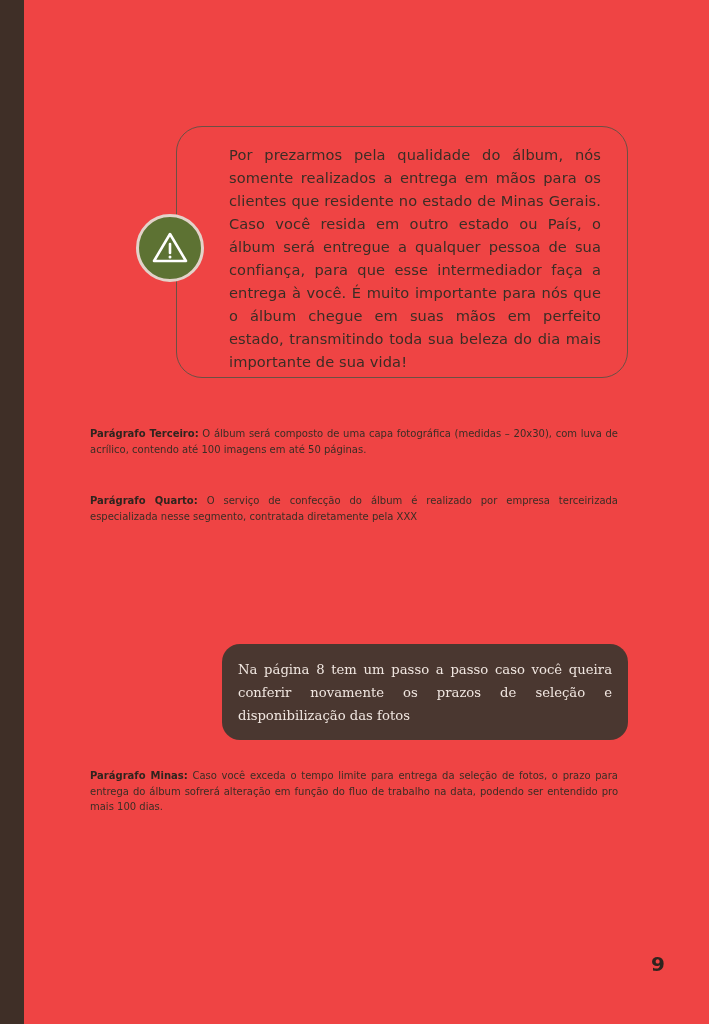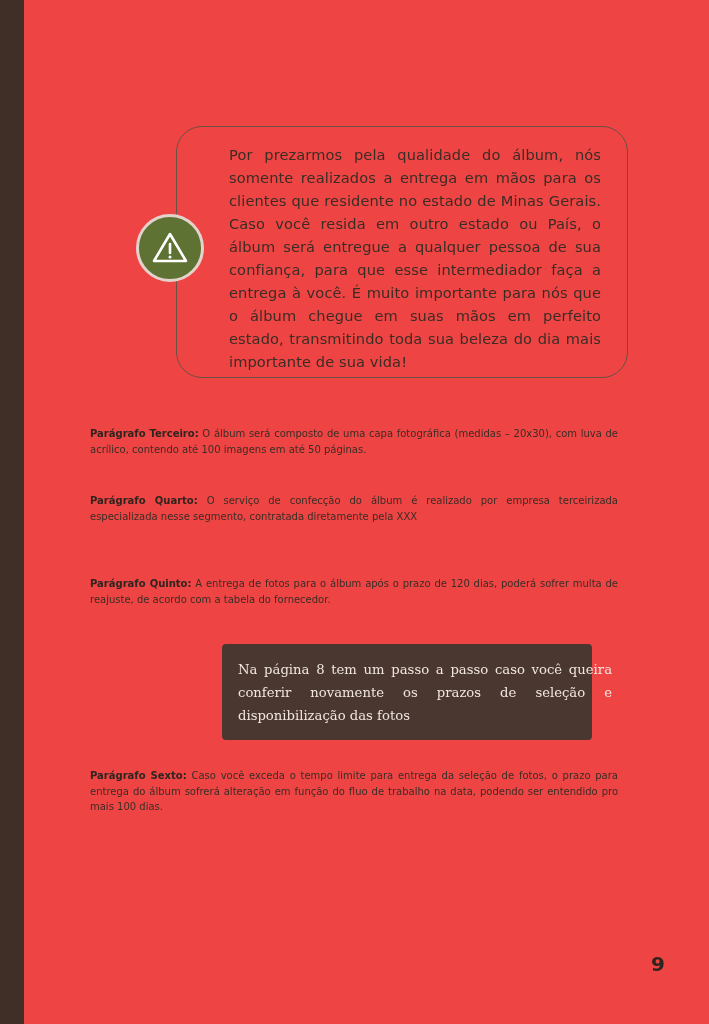--- a/index.html
+++ b/index.html
@@ -86,24 +86,24 @@
   #para-terceiro { top: 426px; }
   #para-quarto   { top: 478px; margin-top: 15px; }
   #para-quinto   { top: 576px; }
   #para-sexto    { top: 768px; }
 
   
   .note-box {
     position: absolute;
     left: 222px;
     top: 644px;
-    width: 370px;
+    width: 406px;
     height: 96px;
     background: #4a3730;
-    border-radius: 4px;
+    border-radius: 18px;
     box-sizing: border-box;
   }
   .note-text {
     position: absolute;
     left: 16px;
     top: 14px;
     width: 374px;
     font-family: "DejaVu Serif", serif;
     font-size: 13.2px;
     line-height: 1.75;
@@ -141,27 +141,24 @@
   </div>
 
   <div class="para" id="para-terceiro">
     <b>Parágrafo Terceiro:</b><span> O álbum será composto de uma capa fotográfica (medidas – 20x30), com luva de acrílico, contendo até 100 imagens em até 50 páginas.</span>
   </div>
 
   <div class="para" id="para-quarto">
     <b>Parágrafo Quarto:</b><span> O serviço de confecção do álbum é realizado por empresa terceirizada especializada nesse segmento, contratada diretamente pela XXX</span>
   </div>
 
-  <div class="para" id="para-quinto">
-    <b>Parágrafo Quinto:</b><span> A entrega de fotos para o álbum após o prazo de 120 dias, poderá sofrer multa de reajuste, de acordo com a tabela do fornecedor.</span>
-  </div>
 
   <div class="note-box">
     <div class="note-text">Na página 8 tem um passo a passo caso você queira conferir novamente os prazos de seleção e disponibilização das fotos</div>
   </div>
 
   <div class="para" id="para-sexto">
-    <b>Parágrafo Sexto:</b><span> Caso você exceda o tempo limite para entrega da seleção de fotos, o prazo para entrega do álbum sofrerá alteração em função do fluo de trabalho na data, podendo ser entendido pro mais 100 dias.</span>
+    <b>Parágrafo Minas:</b><span> Caso você exceda o tempo limite para entrega da seleção de fotos, o prazo para entrega do álbum sofrerá alteração em função do fluo de trabalho na data, podendo ser entendido pro mais 100 dias.</span>
   </div>
 
   <div class="page-number">9</div>
 
 </div>
 
 </body></html>

